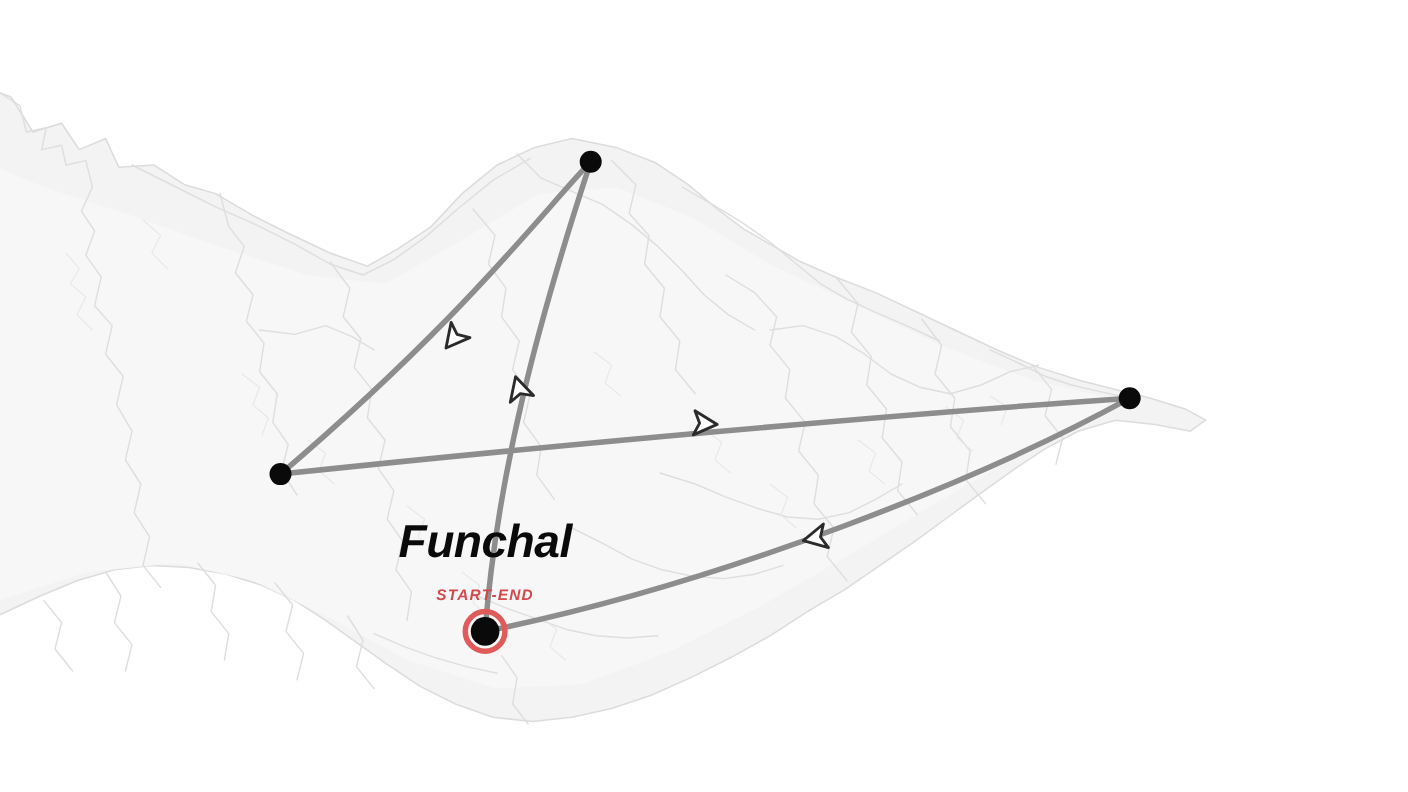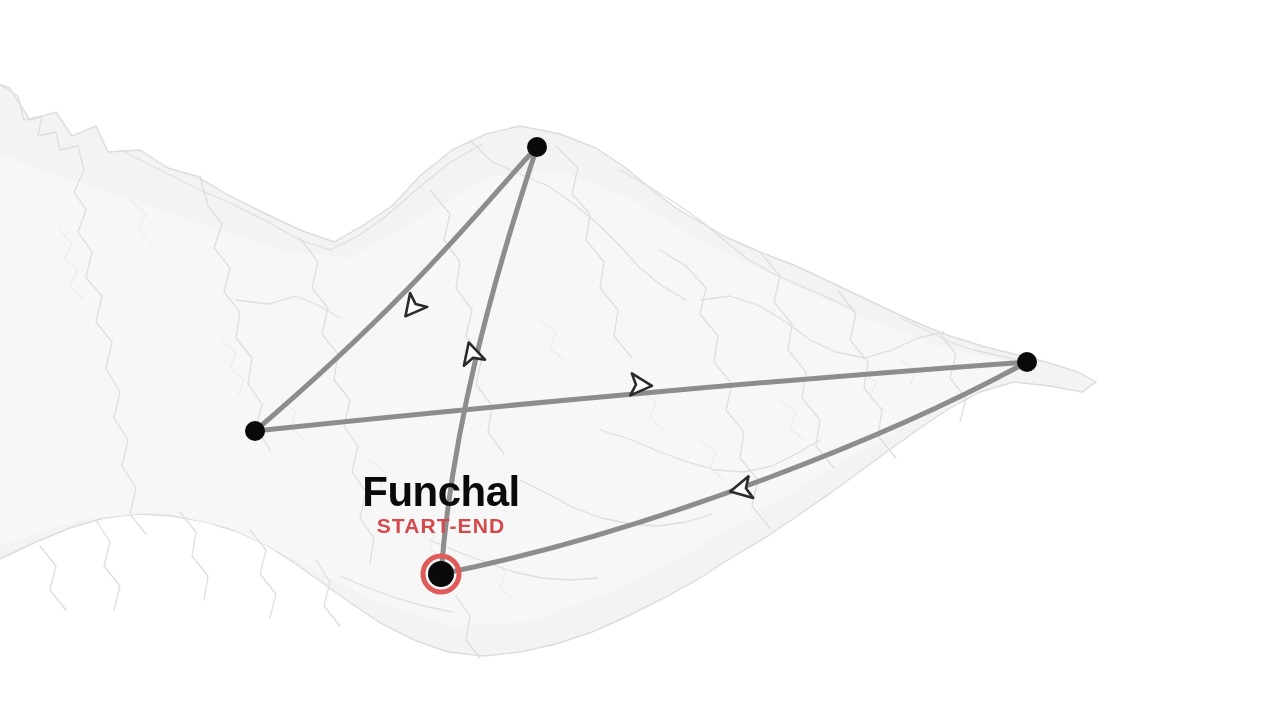--- a/index.html
+++ b/index.html
@@ -41,30 +41,30 @@
     font-family: "Liberation Sans", sans-serif;
     font-weight: bold;
     font-size: 42px;
     line-height: 44px;
     color: #0a0a0a;
     letter-spacing: -0.5px;
   }
   .city-sub {
     font-family: "Liberation Sans", sans-serif;
     font-weight: bold;
-    font-size: 21px;
+    font-size: 14px;
     line-height: 18px;
     letter-spacing: 1.1px;
-    margin-top: 3px;
+    margin-top: 17px;
   }
 </style>
 </head>
 <body>
 
-<div id="map-root" style="background: #e5e5e5;">
+<div id="map-root" style="background: #e5e5e5; font-style: italic;">
 
   <svg id="map-svg" viewBox="0 0 1280 720" xmlns="http://www.w3.org/2000/svg">
 
     <defs>
       <clipPath id="frame-clip">
         <rect x="0" y="0" width="1280" height="720"></rect>
       </clipPath>
     </defs>
 
     <rect x="0" y="0" width="1280" height="720" fill="#ffffff"></rect>

